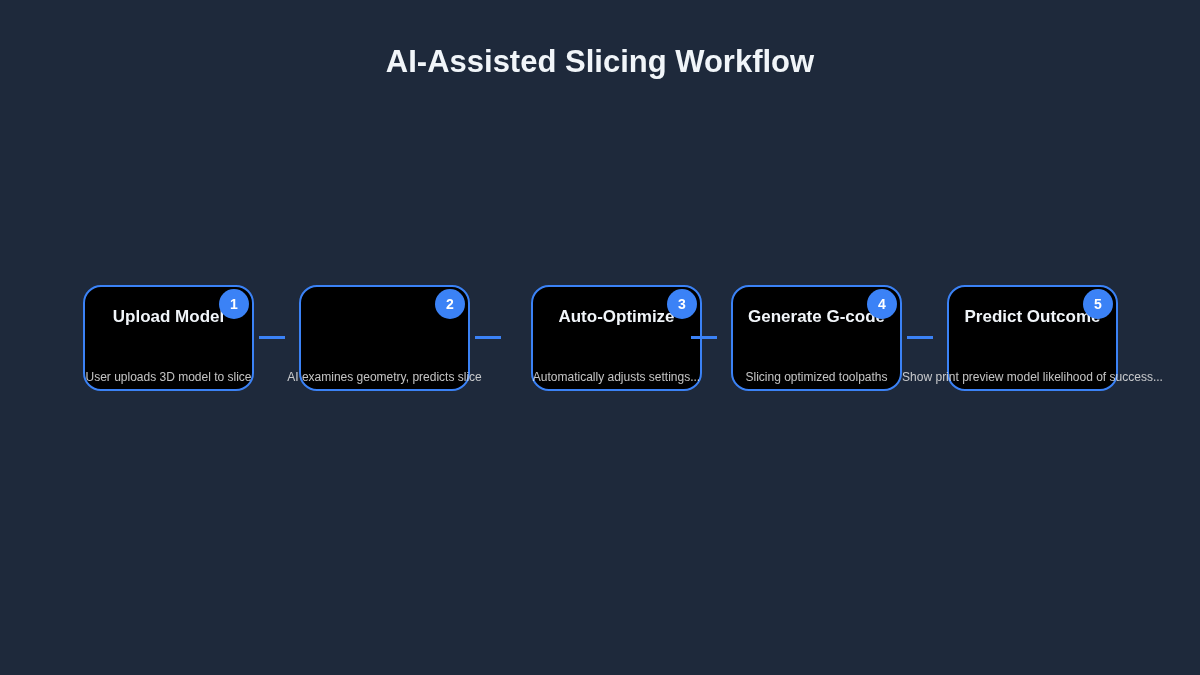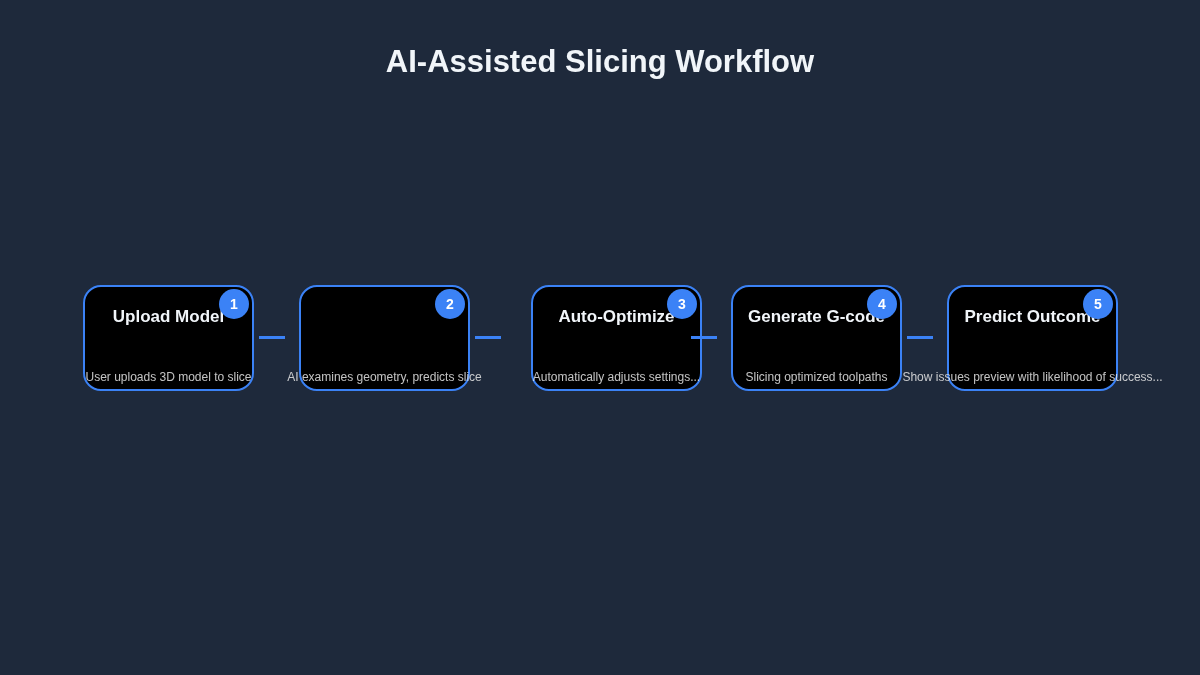--- a/index.html
+++ b/index.html
@@ -38,15 +38,15 @@
 
 <div class="step" style="left:731px">
   <div class="step-title">Generate G-code</div>
   <div class="step-desc">Slicing optimized toolpaths</div>
   <div class="badge">4</div>
 </div>
 <div class="connector" style="left:907px"></div>
 
 <div class="step" style="left:947px">
   <div class="step-title">Predict Outcome</div>
-  <div class="step-desc">Show issues preview with likelihood of success...</div>
+  <div class="step-desc">Show print preview model likelihood of success...</div>
   <div class="badge">5</div>
 </div>
 
 </body></html>

